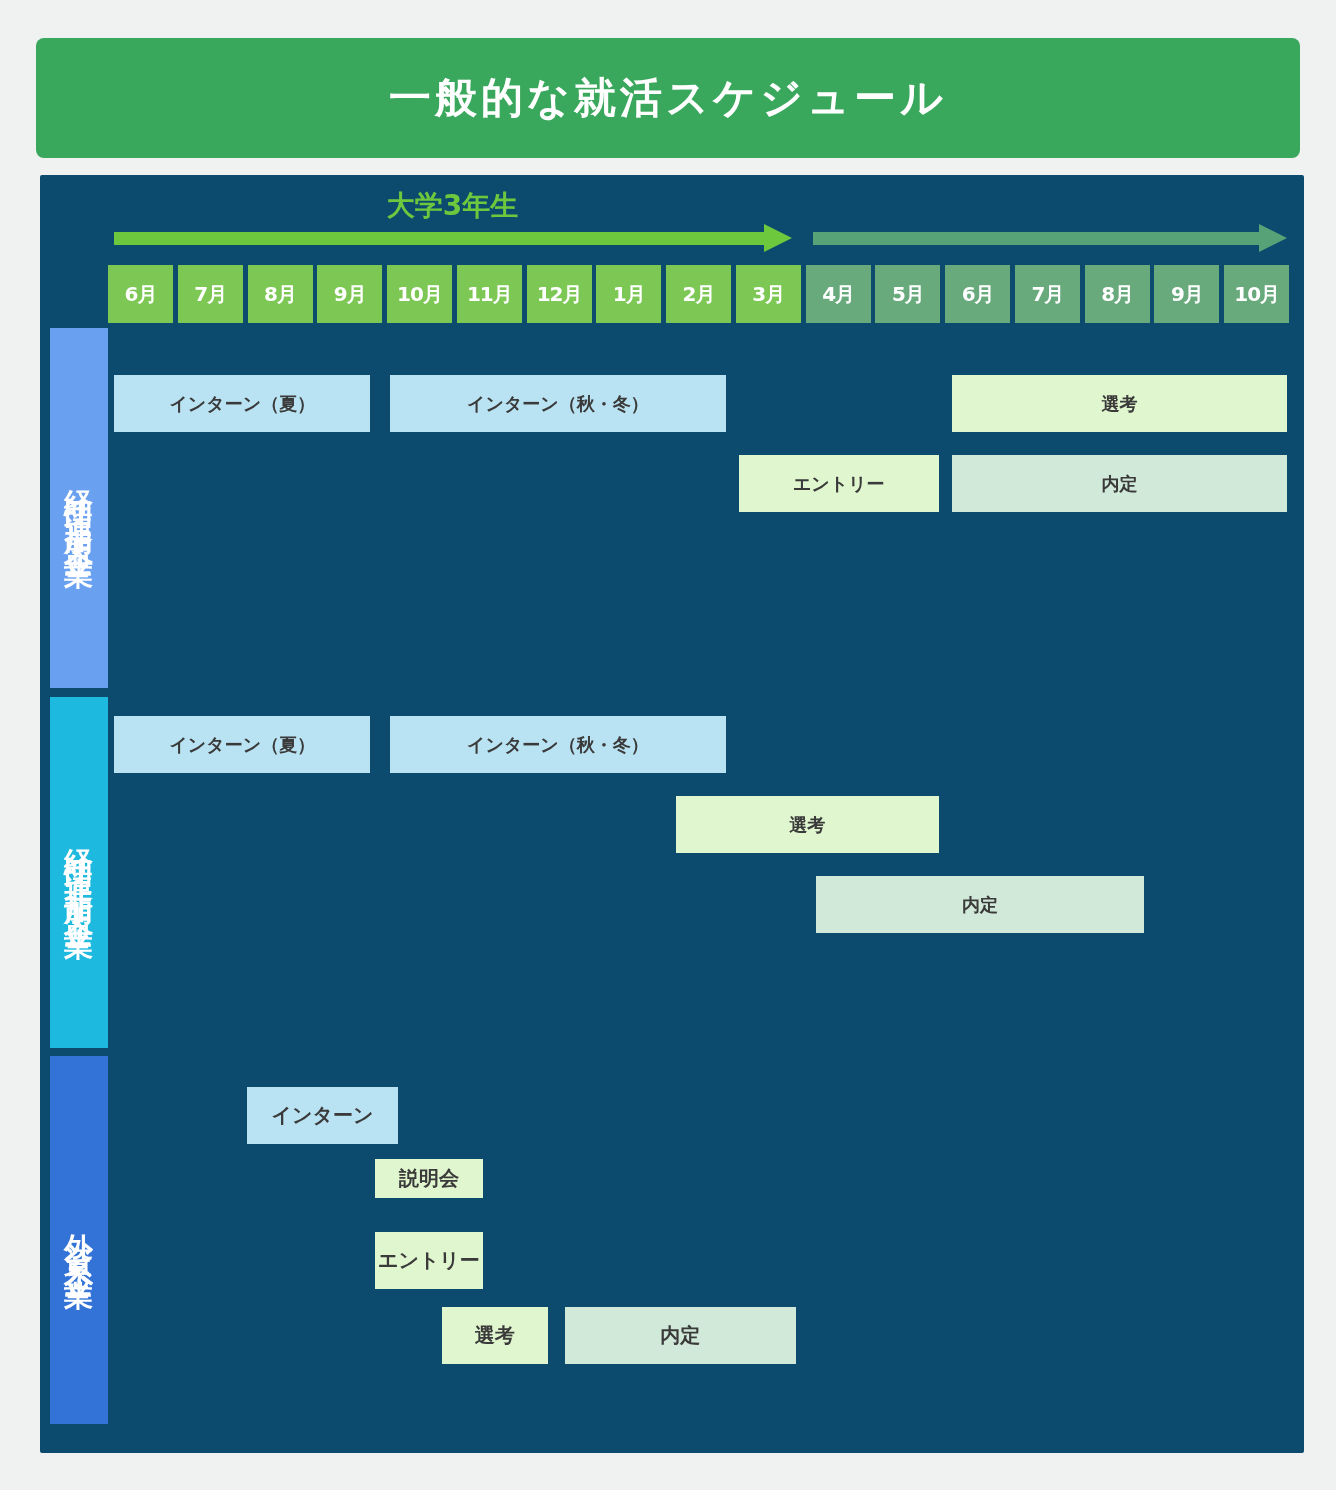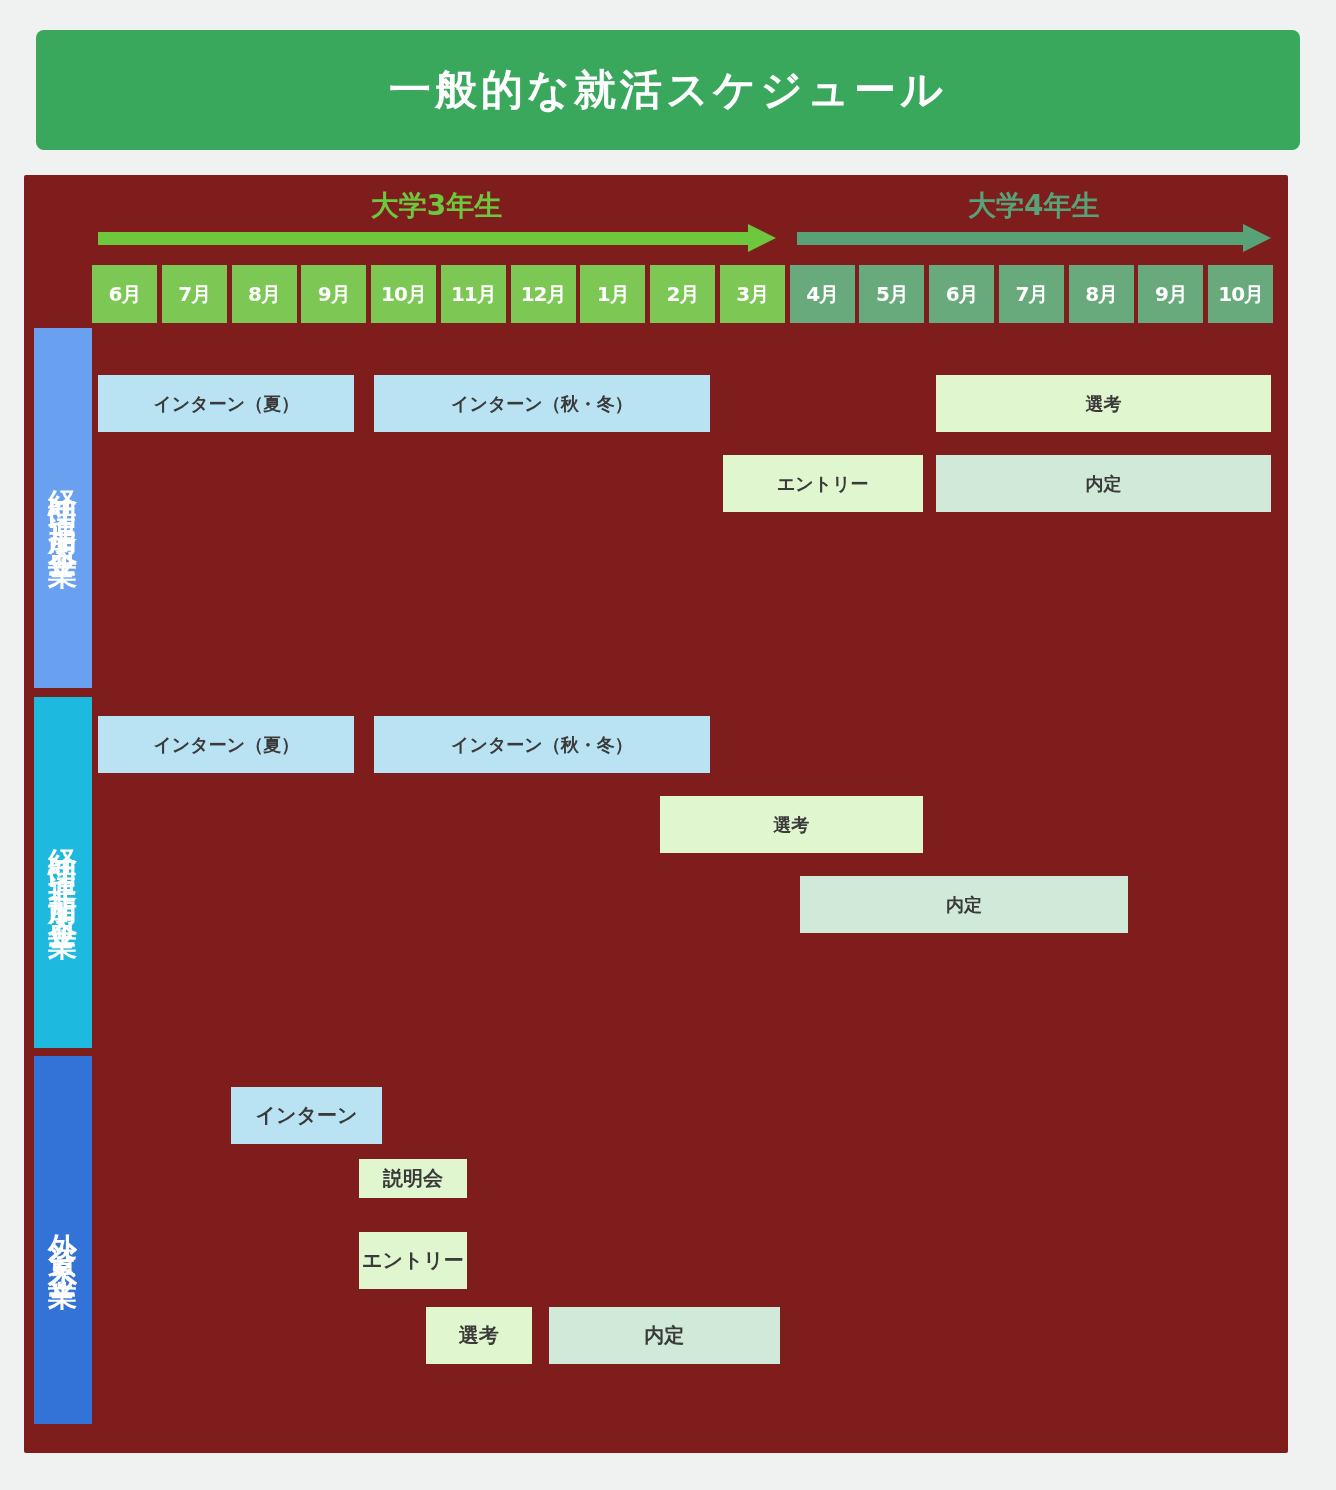--- a/index.html
+++ b/index.html
@@ -3,29 +3,29 @@
 <meta charset="utf-8">
 <style>
   html,body{margin:0;padding:0;}
   body{
     width:1336px;height:1490px;position:relative;
     background:#f0f1f1;
     font-family:"DejaVu Sans","Liberation Sans",sans-serif;
     overflow:hidden;
   }
   #header{
-    position:absolute;left:36px;top:30px;width:1264px;height:120px;
+    position:absolute;left:36px;top:38px;width:1264px;height:120px;
     border-radius:8px;display:flex;align-items:center;justify-content:center;
   }
   #header .title{
     color:#ffffff;font-size:42px;font-weight:bold;letter-spacing:4px;
   }
   #panel{
-    position:absolute;left:24px;top:175px;width:1264px;height:1278px;
-    background:#7f1d1d;border-radius:2px;
+    position:absolute;left:40px;top:175px;width:1264px;height:1278px;
+    background:#0c4a6e;border-radius:2px;
   }
   .year-label{
     position:absolute;width:320px;text-align:center;top:14px;
     font-size:28px;font-weight:bold;height:34px;line-height:34px;
   }
   .arrow{position:absolute;top:49px;height:28px;}
   .arrow .shaft{position:absolute;left:0;top:8px;height:13px;}
   .arrow .head{
     position:absolute;right:0;top:0;width:0;height:0;
     border-top:14px solid transparent;border-bottom:14px solid transparent;
@@ -59,21 +59,20 @@
 <div id="header" style="background: rgb(58, 168, 92);">
   <div class="title">一般的な就活スケジュール</div>
 </div>
 
 <div id="panel">
     <div class="year-label" style="left: 252.614px; color: rgb(110, 200, 62);">大学3年生</div>
     <div class="arrow" style="left: 73.5808px; width: 678.067px;">
       <div class="shaft" style="width: 652.067px; background: rgb(110, 200, 62);"></div>
       <div class="head" style="border-left: 28px solid rgb(110, 200, 62);"></div>
     </div>
-    <div class="year-label" style="left: 849.76px; color: rgb(87, 163, 119);">大学4年生</div>
     <div class="arrow" style="left: 772.576px; width: 474.368px;">
       <div class="shaft" style="width: 448.368px; background: rgb(87, 163, 119);"></div>
       <div class="head" style="border-left: 28px solid rgb(87, 163, 119);"></div>
     </div>
     <div class="month-cell" style="left: 68px; background: rgb(125, 200, 85);">6月</div>
     <div class="month-cell" style="left: 137.76px; background: rgb(125, 200, 85);">7月</div>
     <div class="month-cell" style="left: 207.52px; background: rgb(125, 200, 85);">8月</div>
     <div class="month-cell" style="left: 277.28px; background: rgb(125, 200, 85);">9月</div>
     <div class="month-cell" style="left: 347.04px; background: rgb(125, 200, 85);">10月</div>
     <div class="month-cell" style="left: 416.8px; background: rgb(125, 200, 85); text-align: center;">11月</div>

